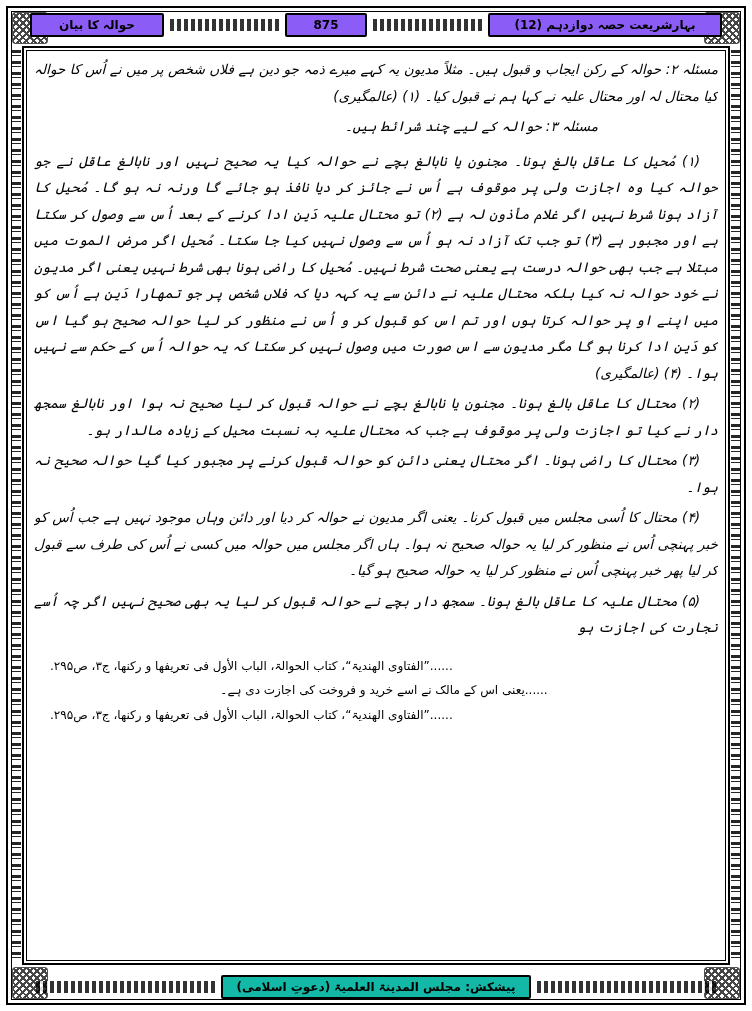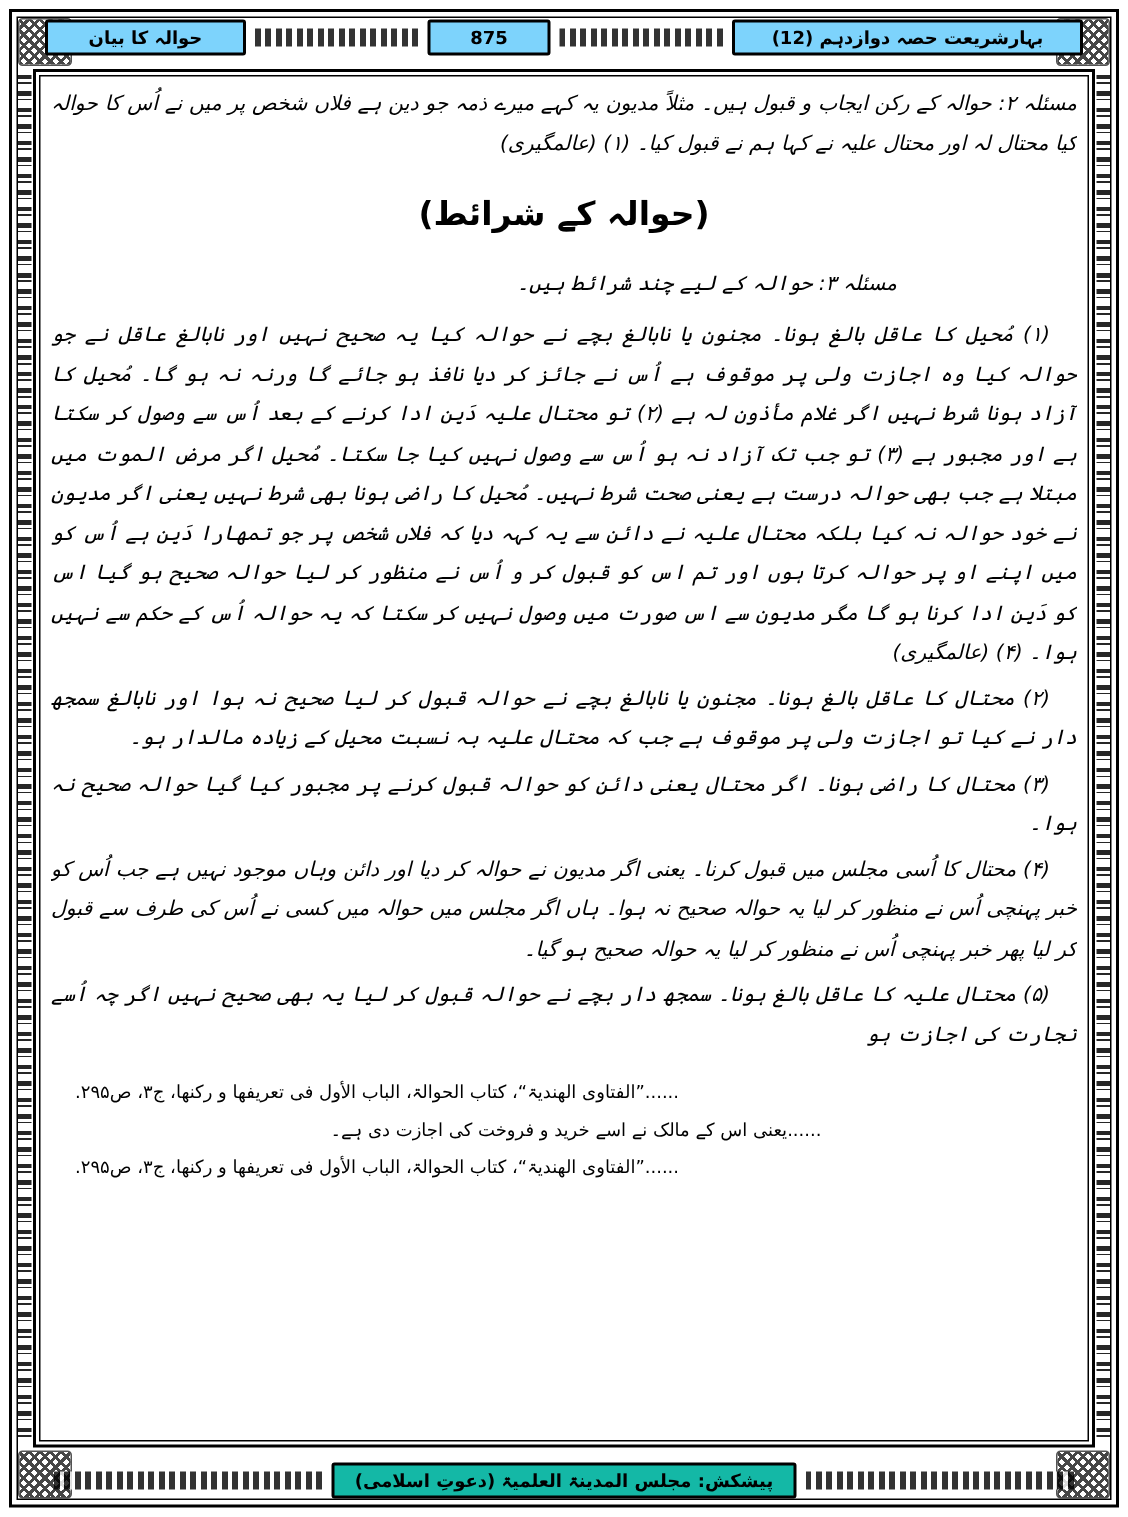--- a/index.html
+++ b/index.html
@@ -92,21 +92,21 @@
     height: 30px;
     display: flex;
     align-items: center;
     justify-content: space-between;
     direction: rtl;
     padding: 0 8px;
     box-sizing: border-box;
   }
   .hdr-cell {
     border: 2px solid #000;
-    background: #7dd3fc;
+    background: #8b5cf6;
     font-weight: bold;
     text-align: center;
     padding: 1px 10px;
     font-size: 12px;
     line-height: 18px;
     white-space: nowrap;
     border-radius: 2px;
   }
   .hdr-right { min-width: 210px; }
   .hdr-center { min-width: 58px; }
@@ -235,21 +235,20 @@
     <div class="hdr-rule"></div>
     <div class="hdr-cell hdr-center">875</div>
     <div class="hdr-rule"></div>
     <div class="hdr-cell hdr-left">حوالہ کا بیان</div>
   </div>
 
   <div class="content">
 
     <p class="para">مسئلہ ۲: حوالہ کے رکن ایجاب و قبول ہیں۔ مثلاً مدیون یہ کہے میرے ذمہ جو دین ہے فلاں شخص پر میں نے اُس کا حوالہ کیا محتال لہ اور محتال علیہ نے کہا ہم نے قبول کیا۔ (۱) (عالمگیری)</p>
 
-    <h2 class="section-title">(حوالہ کے شرائط)</h2>
 
     <p class="para sub-line">مسئلہ ۳: حوالہ کے لیے چند شرائط ہیں۔</p>
 
     <p class="para indent">(۱) مُحیل کا عاقل بالغ ہونا۔ مجنون یا نابالغ بچے نے حوالہ کیا یہ صحیح نہیں اور نابالغ عاقل نے جو حوالہ کیا وہ اجازت ولی پر موقوف ہے اُس نے جائز کر دیا نافذ ہو جائے گا ورنہ نہ ہو گا۔ مُحیل کا آزاد ہونا شرط نہیں اگر غلام مأذون لہ ہے (۲) تو محتال علیہ دَین ادا کرنے کے بعد اُس سے وصول کر سکتا ہے اور مجبور ہے (۳) تو جب تک آزاد نہ ہو اُس سے وصول نہیں کیا جا سکتا۔ مُحیل اگر مرض الموت میں مبتلا ہے جب بھی حوالہ درست ہے یعنی صحت شرط نہیں۔ مُحیل کا راضی ہونا بھی شرط نہیں یعنی اگر مدیون نے خود حوالہ نہ کیا بلکہ محتال علیہ نے دائن سے یہ کہہ دیا کہ فلاں شخص پر جو تمھارا دَین ہے اُس کو میں اپنے او پر حوالہ کرتا ہوں اور تم اس کو قبول کر و اُس نے منظور کر لیا حوالہ صحیح ہو گیا اس کو دَین ادا کرنا ہو گا مگر مدیون سے اس صورت میں وصول نہیں کر سکتا کہ یہ حوالہ اُس کے حکم سے نہیں ہوا۔ (۴) (عالمگیری)</p>
 
     <p class="para indent">(۲) محتال کا عاقل بالغ ہونا۔ مجنون یا نابالغ بچے نے حوالہ قبول کر لیا صحیح نہ ہوا اور نابالغ سمجھ دار نے کیا تو اجازت ولی پر موقوف ہے جب کہ محتال علیہ بہ نسبت محیل کے زیادہ مالدار ہو۔</p>
 
     <p class="para indent">(۳) محتال کا راضی ہونا۔ اگر محتال یعنی دائن کو حوالہ قبول کرنے پر مجبور کیا گیا حوالہ صحیح نہ ہوا۔</p>
 
     <p class="para indent">(۴) محتال کا اُسی مجلس میں قبول کرنا۔ یعنی اگر مدیون نے حوالہ کر دیا اور دائن وہاں موجود نہیں ہے جب اُس کو خبر پہنچی اُس نے منظور کر لیا یہ حوالہ صحیح نہ ہوا۔ ہاں اگر مجلس میں حوالہ میں کسی نے اُس کی طرف سے قبول کر لیا پھر خبر پہنچی اُس نے منظور کر لیا یہ حوالہ صحیح ہو گیا۔</p>

